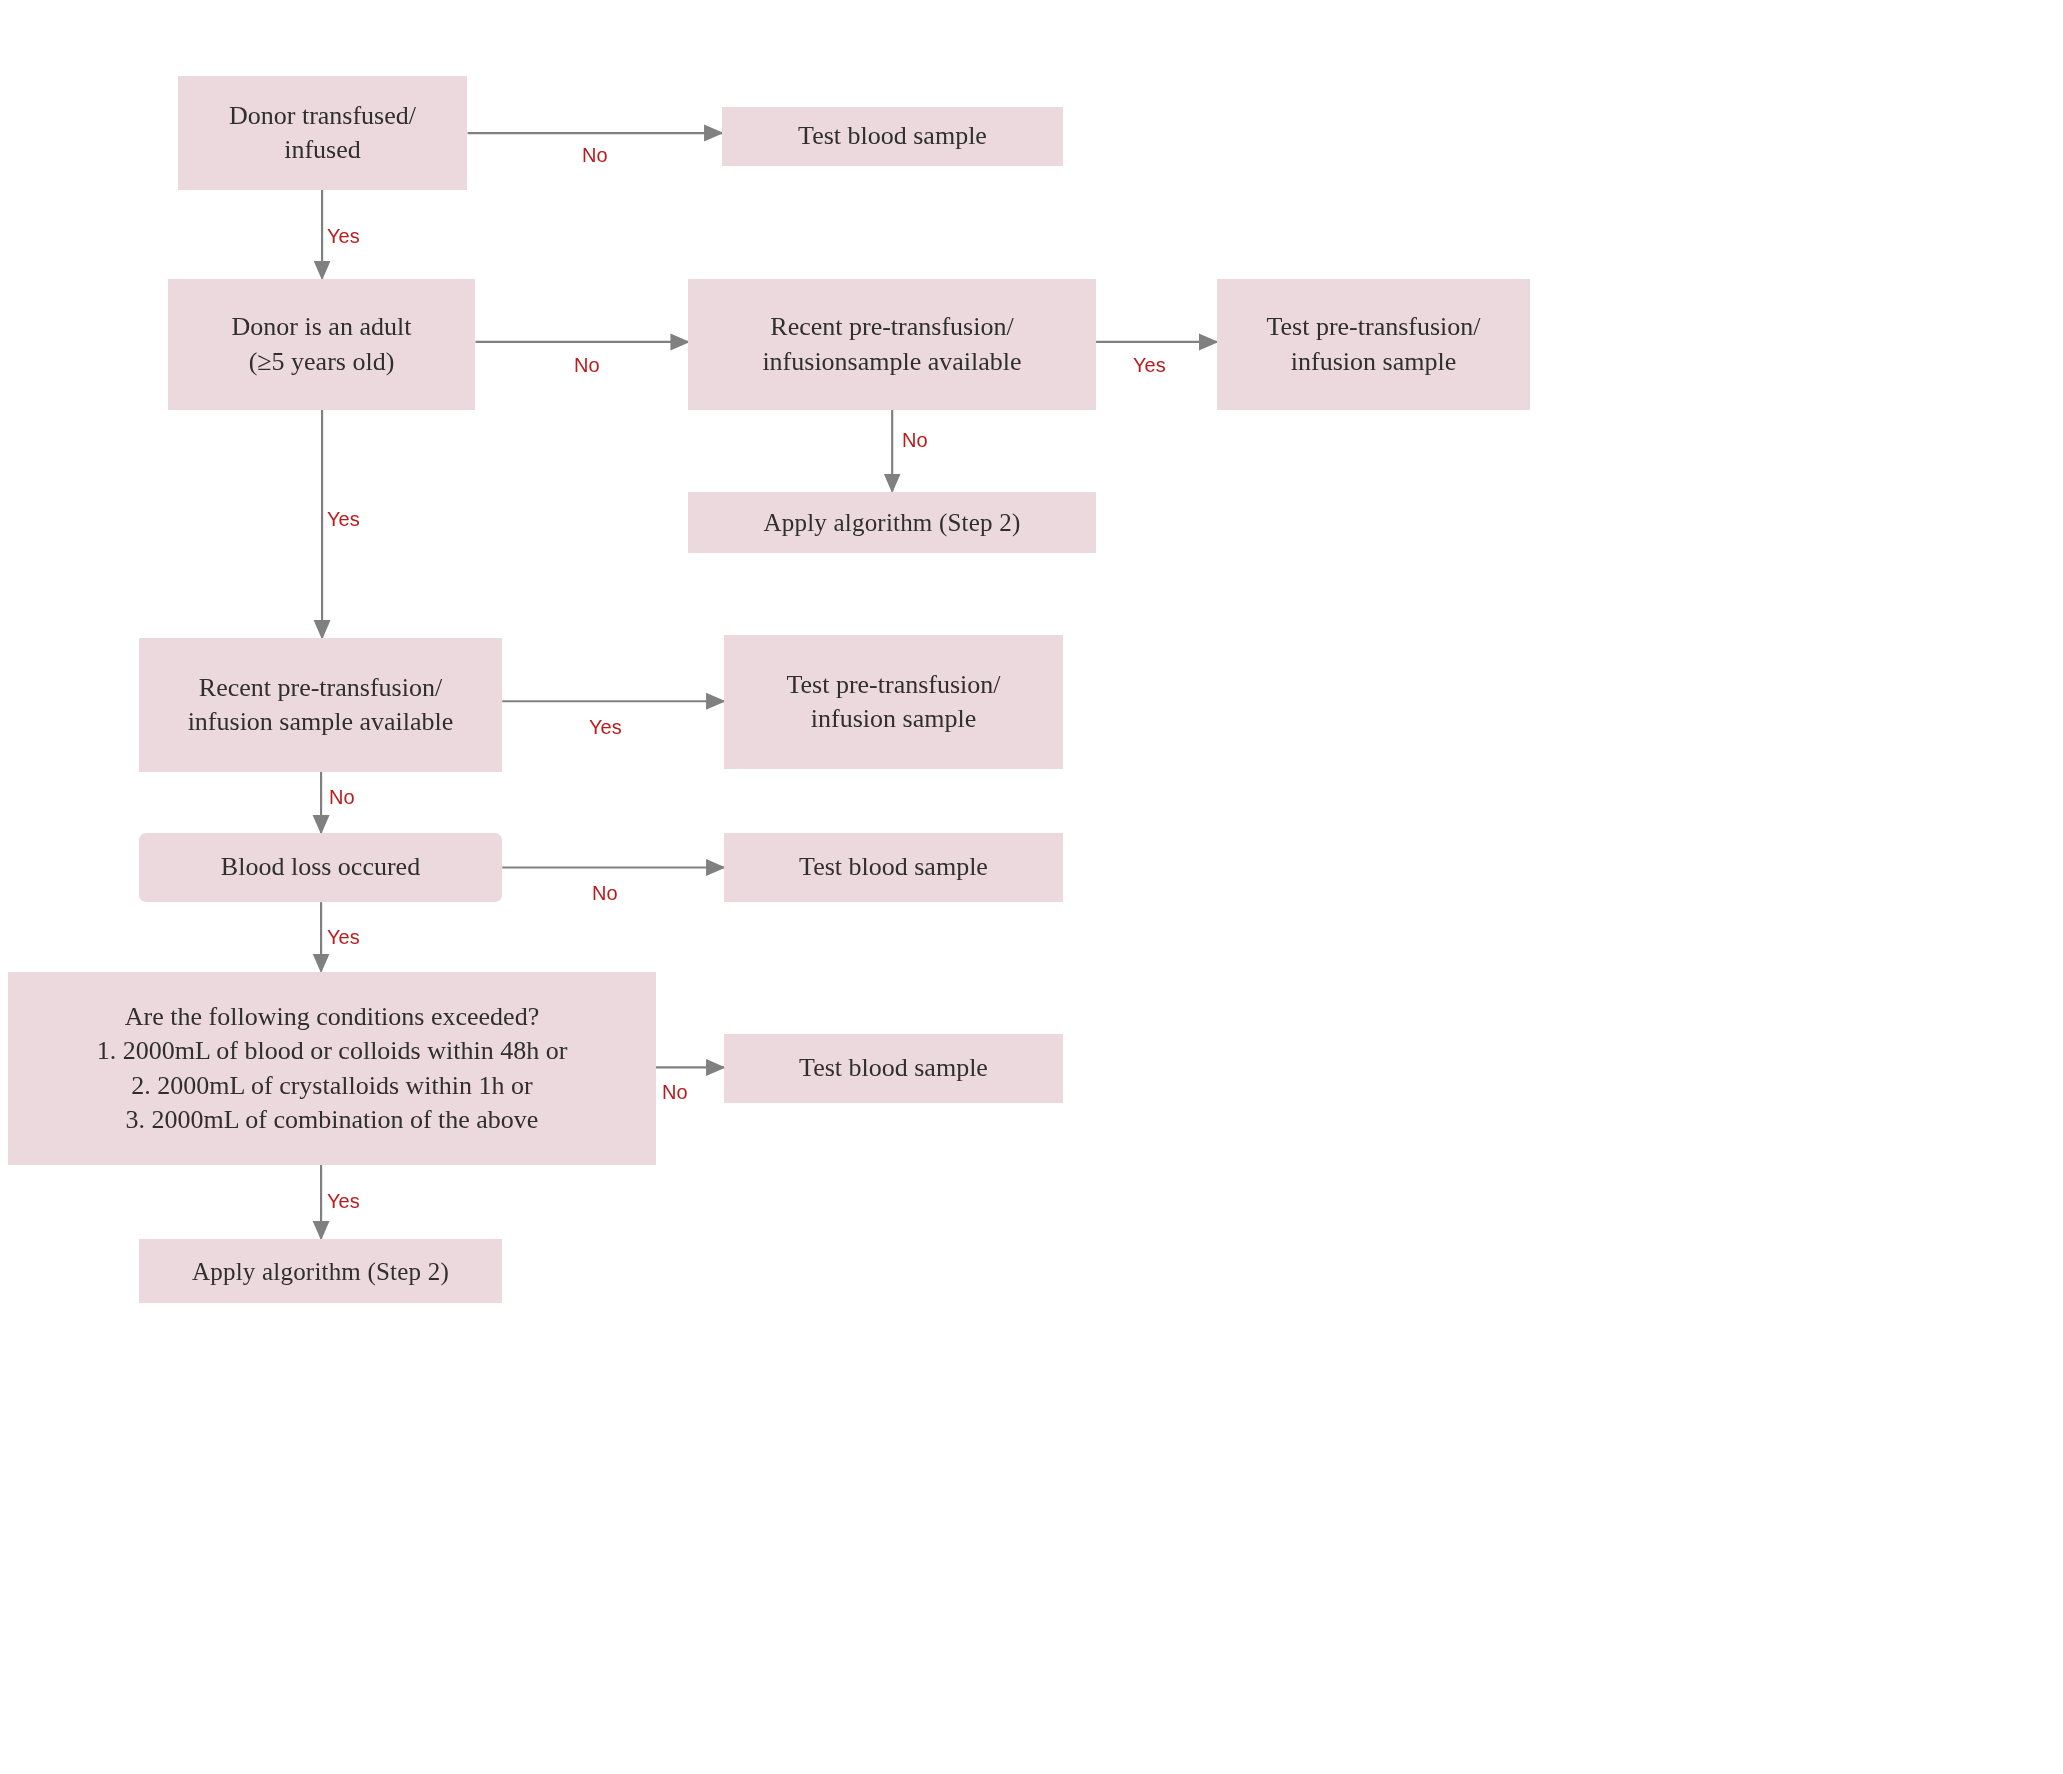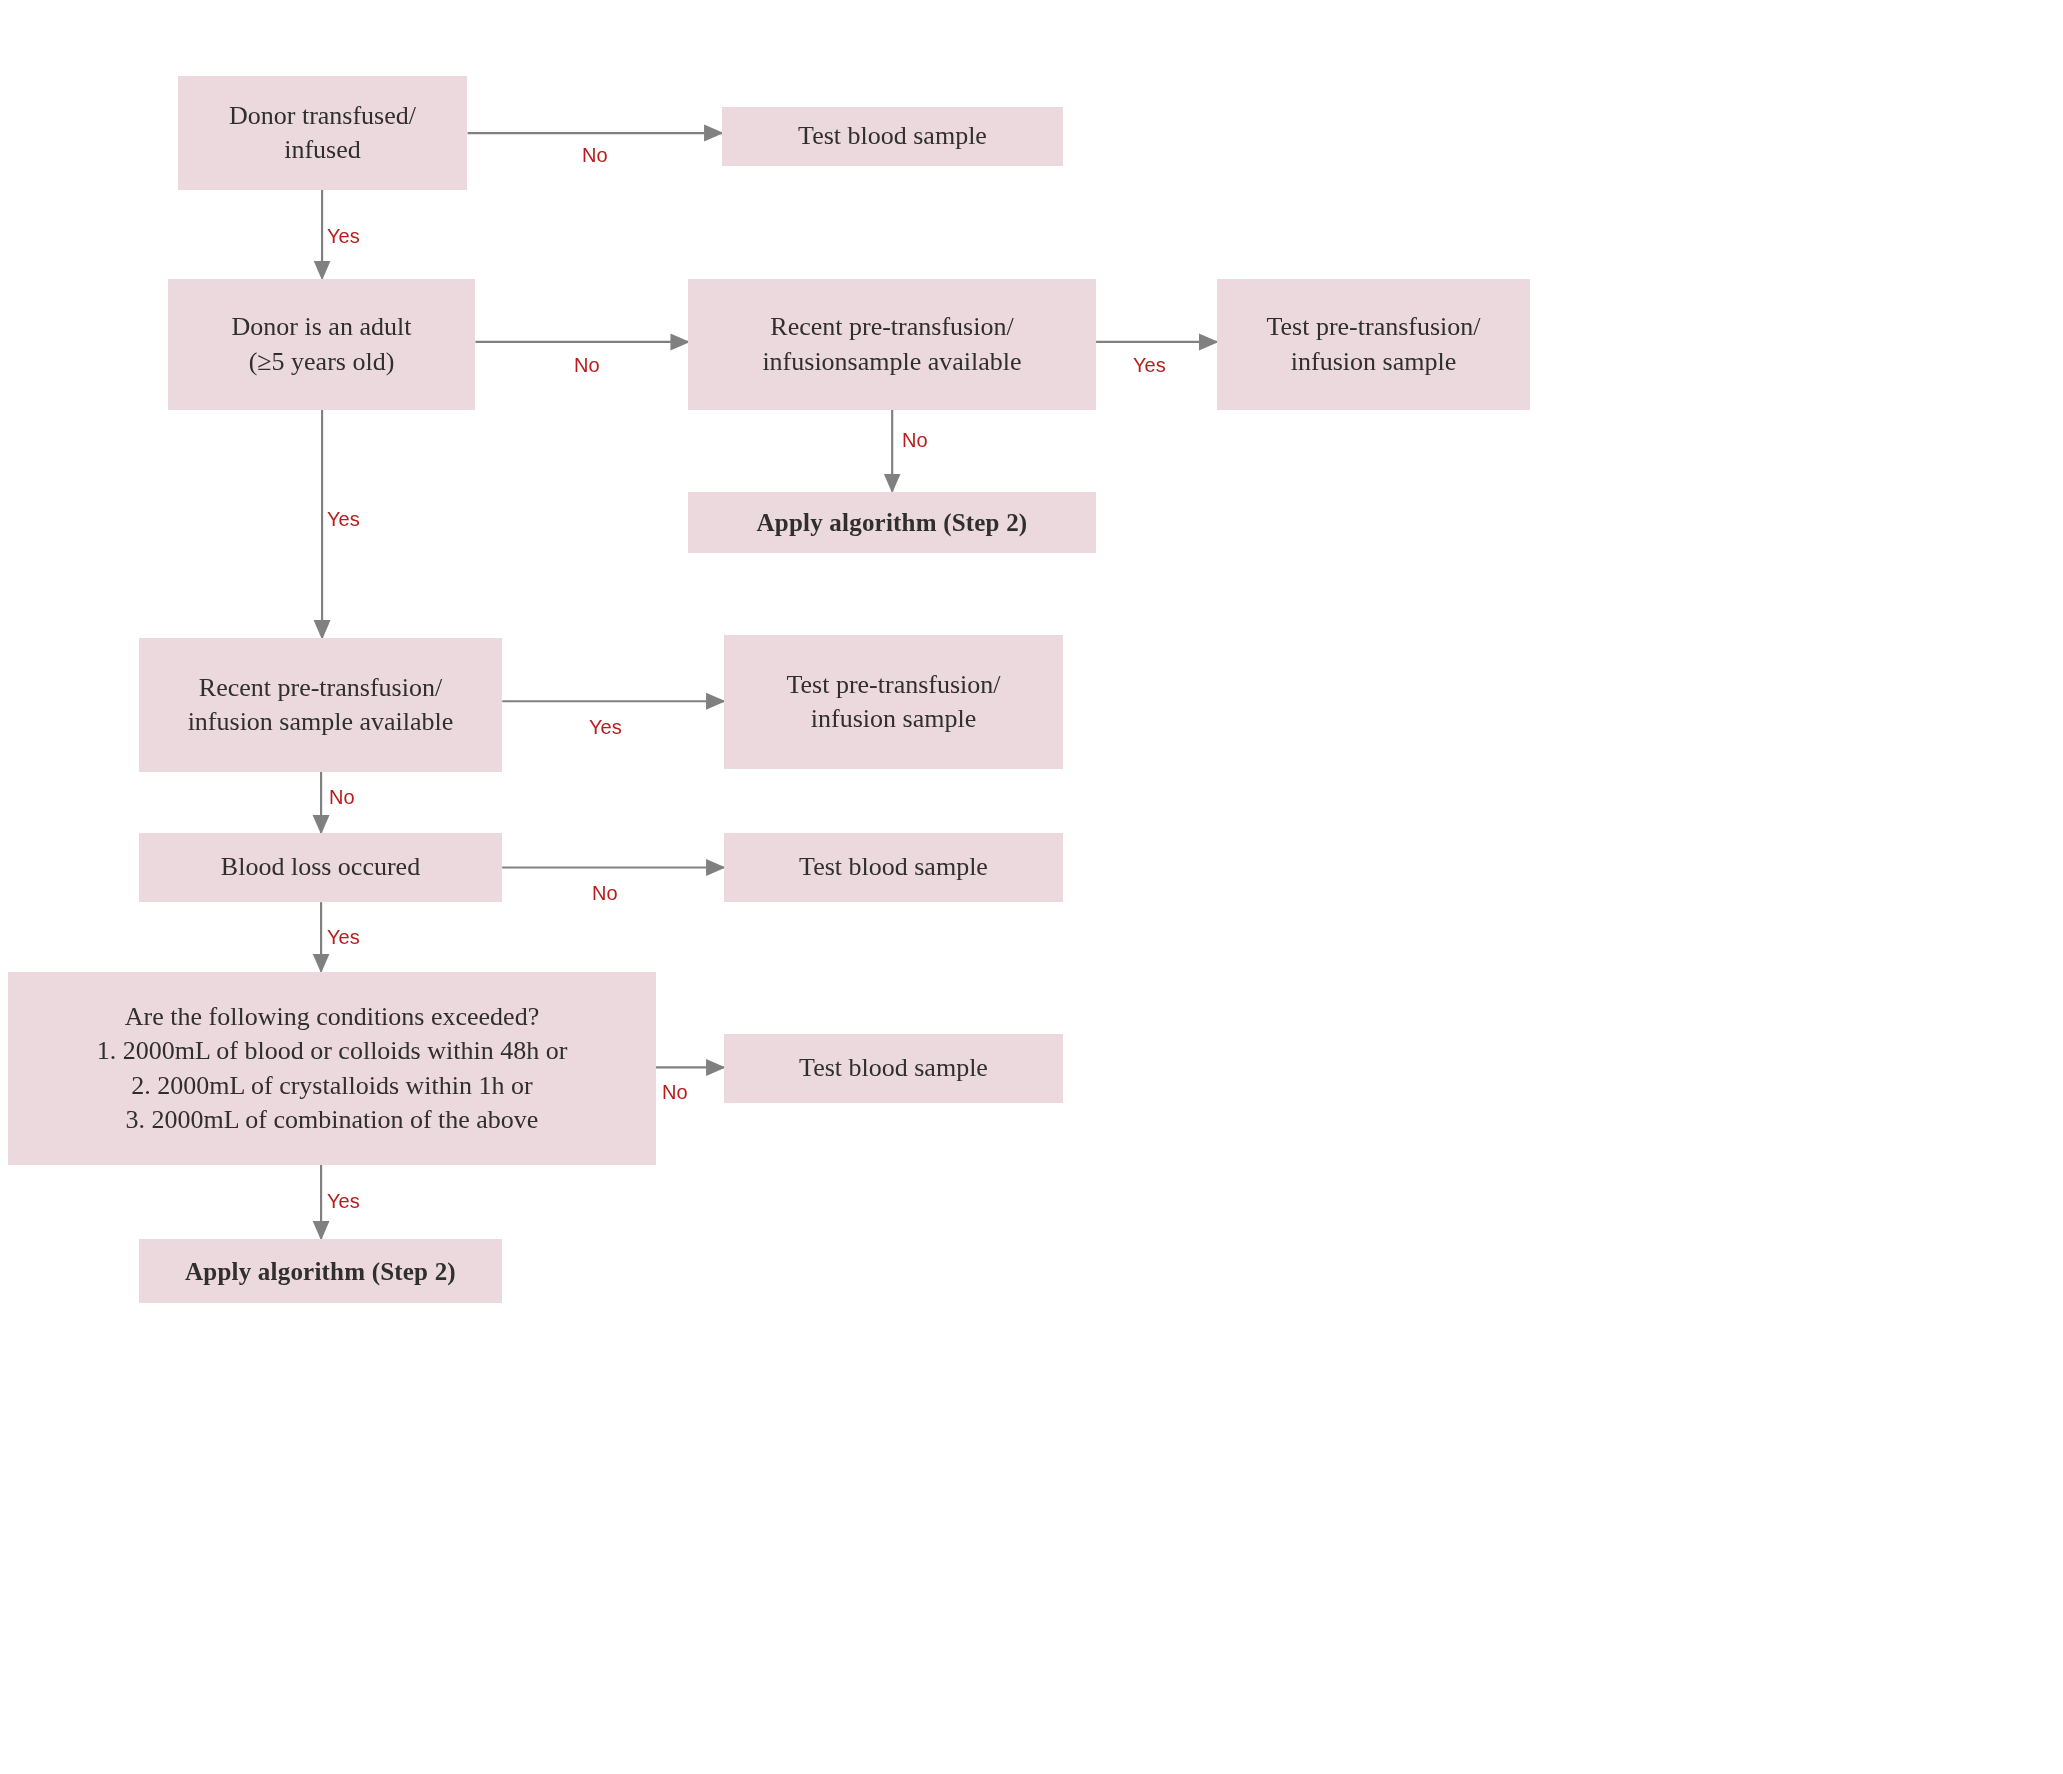--- a/index.html
+++ b/index.html
@@ -16,21 +16,21 @@
     align-items:center;
     justify-content:center;
     text-align:center;
     color:#2f2f2f;
     font-family:"Liberation Serif", serif;
     font-size:26px;
     line-height:1.32;
     padding:4px 10px;
     white-space:pre-line;
   }
-  .box.bold{ font-weight:bold; font-size:25px; letter-spacing:0.2px;}
+  .box.bold{ font-weight:normal; font-size:25px; letter-spacing:0.2px;}
   .box .t{display:block;}
 
   .edgelabel{
     position:absolute;
     color:#b91c1c;
     font-family:"Liberation Sans", sans-serif;
     font-size:20px;
     line-height:1;
     white-space:nowrap;
   }
@@ -70,21 +70,21 @@
 (≥5 years old)</span></div>
       <div class="box" style="left: 688px; top: 233px; width: 408px; height: 131px;"><span class="t">Recent pre-transfusion/
 infusionsample available</span></div>
       <div class="box" style="left: 1217px; top: 233px; width: 313px; height: 131px;"><span class="t">Test pre-transfusion/
 infusion sample</span></div>
       <div class="box bold" style="left: 688px; top: 446px; width: 408px; height: 61px;"><span class="t">Apply algorithm (Step 2)</span></div>
       <div class="box" style="left: 139px; top: 592px; width: 363px; height: 134px;"><span class="t">Recent pre-transfusion/
 infusion sample available</span></div>
       <div class="box" style="left: 724px; top: 589px; width: 339px; height: 134px;"><span class="t">Test pre-transfusion/
 infusion sample</span></div>
-      <div class="box" style="left: 139px; top: 787px; width: 363px; height: 69px;"><span class="t">Blood loss occured</span></div>
+      <div class="box" style="left: 139px; top: 787px; width: 363px; height: 69px; border-radius: 7px;"><span class="t">Blood loss occured</span></div>
       <div class="box" style="left: 724px; top: 787px; width: 339px; height: 69px;"><span class="t">Test blood sample</span></div>
       <div class="box" style="left: 8px; top: 926px; width: 648px; height: 193px;"><span class="t">Are the following conditions exceeded?
 1. 2000mL of blood or colloids within 48h or
 2. 2000mL of crystalloids within 1h or
 3. 2000mL of combination of the above</span></div>
       <div class="box" style="left: 724px; top: 988px; width: 339px; height: 69px;"><span class="t">Test blood sample</span></div>
       <div class="box bold" style="left: 139px; top: 1193px; width: 363px; height: 64px;"><span class="t">Apply algorithm (Step 2)</span></div>
     </div>
   <div id="label-layer">
       <div class="edgelabel" style="left: 582px; top: 99px;">No</div>

